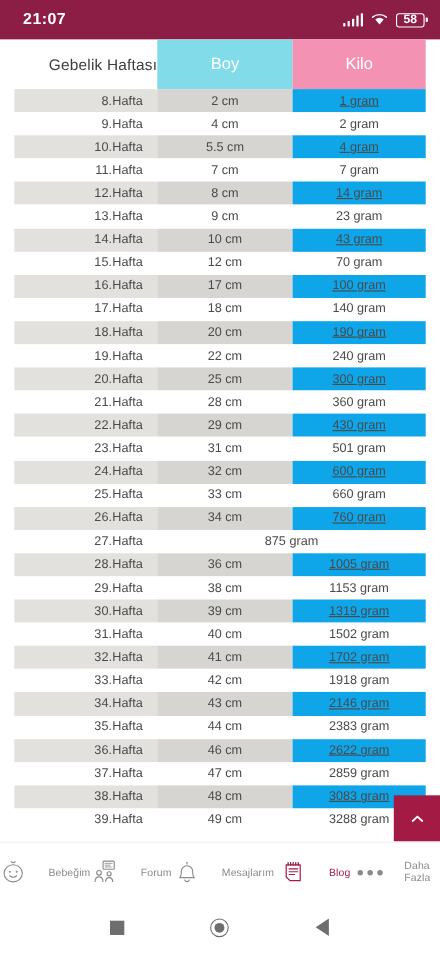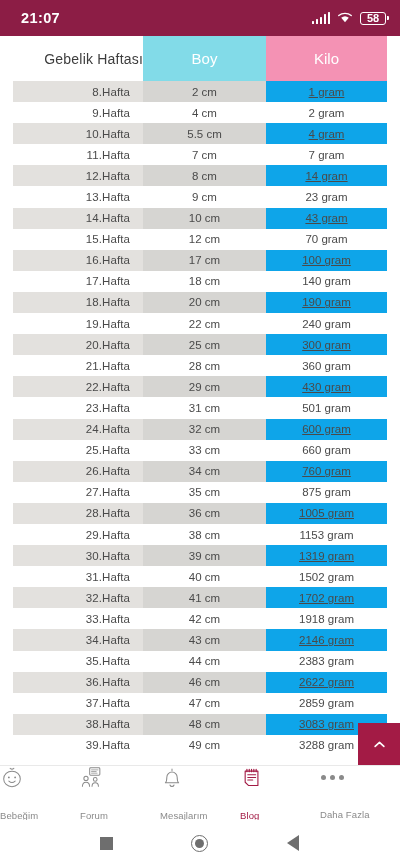--- a/index.html
+++ b/index.html
@@ -204,22 +204,22 @@
     min-height: 55px;
     background: #ffffff;
     border-top: 1px solid #e9e9e9;
     display: flex;
     align-items: center;
     box-sizing: border-box;
   }
   .nav-item {
     flex: 1 1 20%;
     display: flex;
-    flex-direction: column;
-    align-items: flex-start;
+    flex-direction: row;
+    align-items: center;
     justify-content: center;
     gap: 20px;
     cursor: pointer;
     height: 100%;
   }
   .nav-icon {
     width: 24px;
     height: 24px;
     display: flex;
     align-items: center;
@@ -417,21 +417,20 @@
           <div class="cell c-boy">33 cm</div>
           <div class="cell c-kilo">660 gram</div>
         </div>
         <div class="row odd">
           <div class="cell c-week">26.Hafta</div>
           <div class="cell c-boy">34 cm</div>
           <div class="cell c-kilo">760 gram</div>
         </div>
         <div class="row even">
           <div class="cell c-week">27.Hafta</div>
-          <div class="cell c-boy">35 cm</div>
           <div class="cell c-kilo">875 gram</div>
         </div>
         <div class="row odd">
           <div class="cell c-week">28.Hafta</div>
           <div class="cell c-boy">36 cm</div>
           <div class="cell c-kilo">1005 gram</div>
         </div>
         <div class="row even">
           <div class="cell c-week">29.Hafta</div>
           <div class="cell c-boy">38 cm</div>

